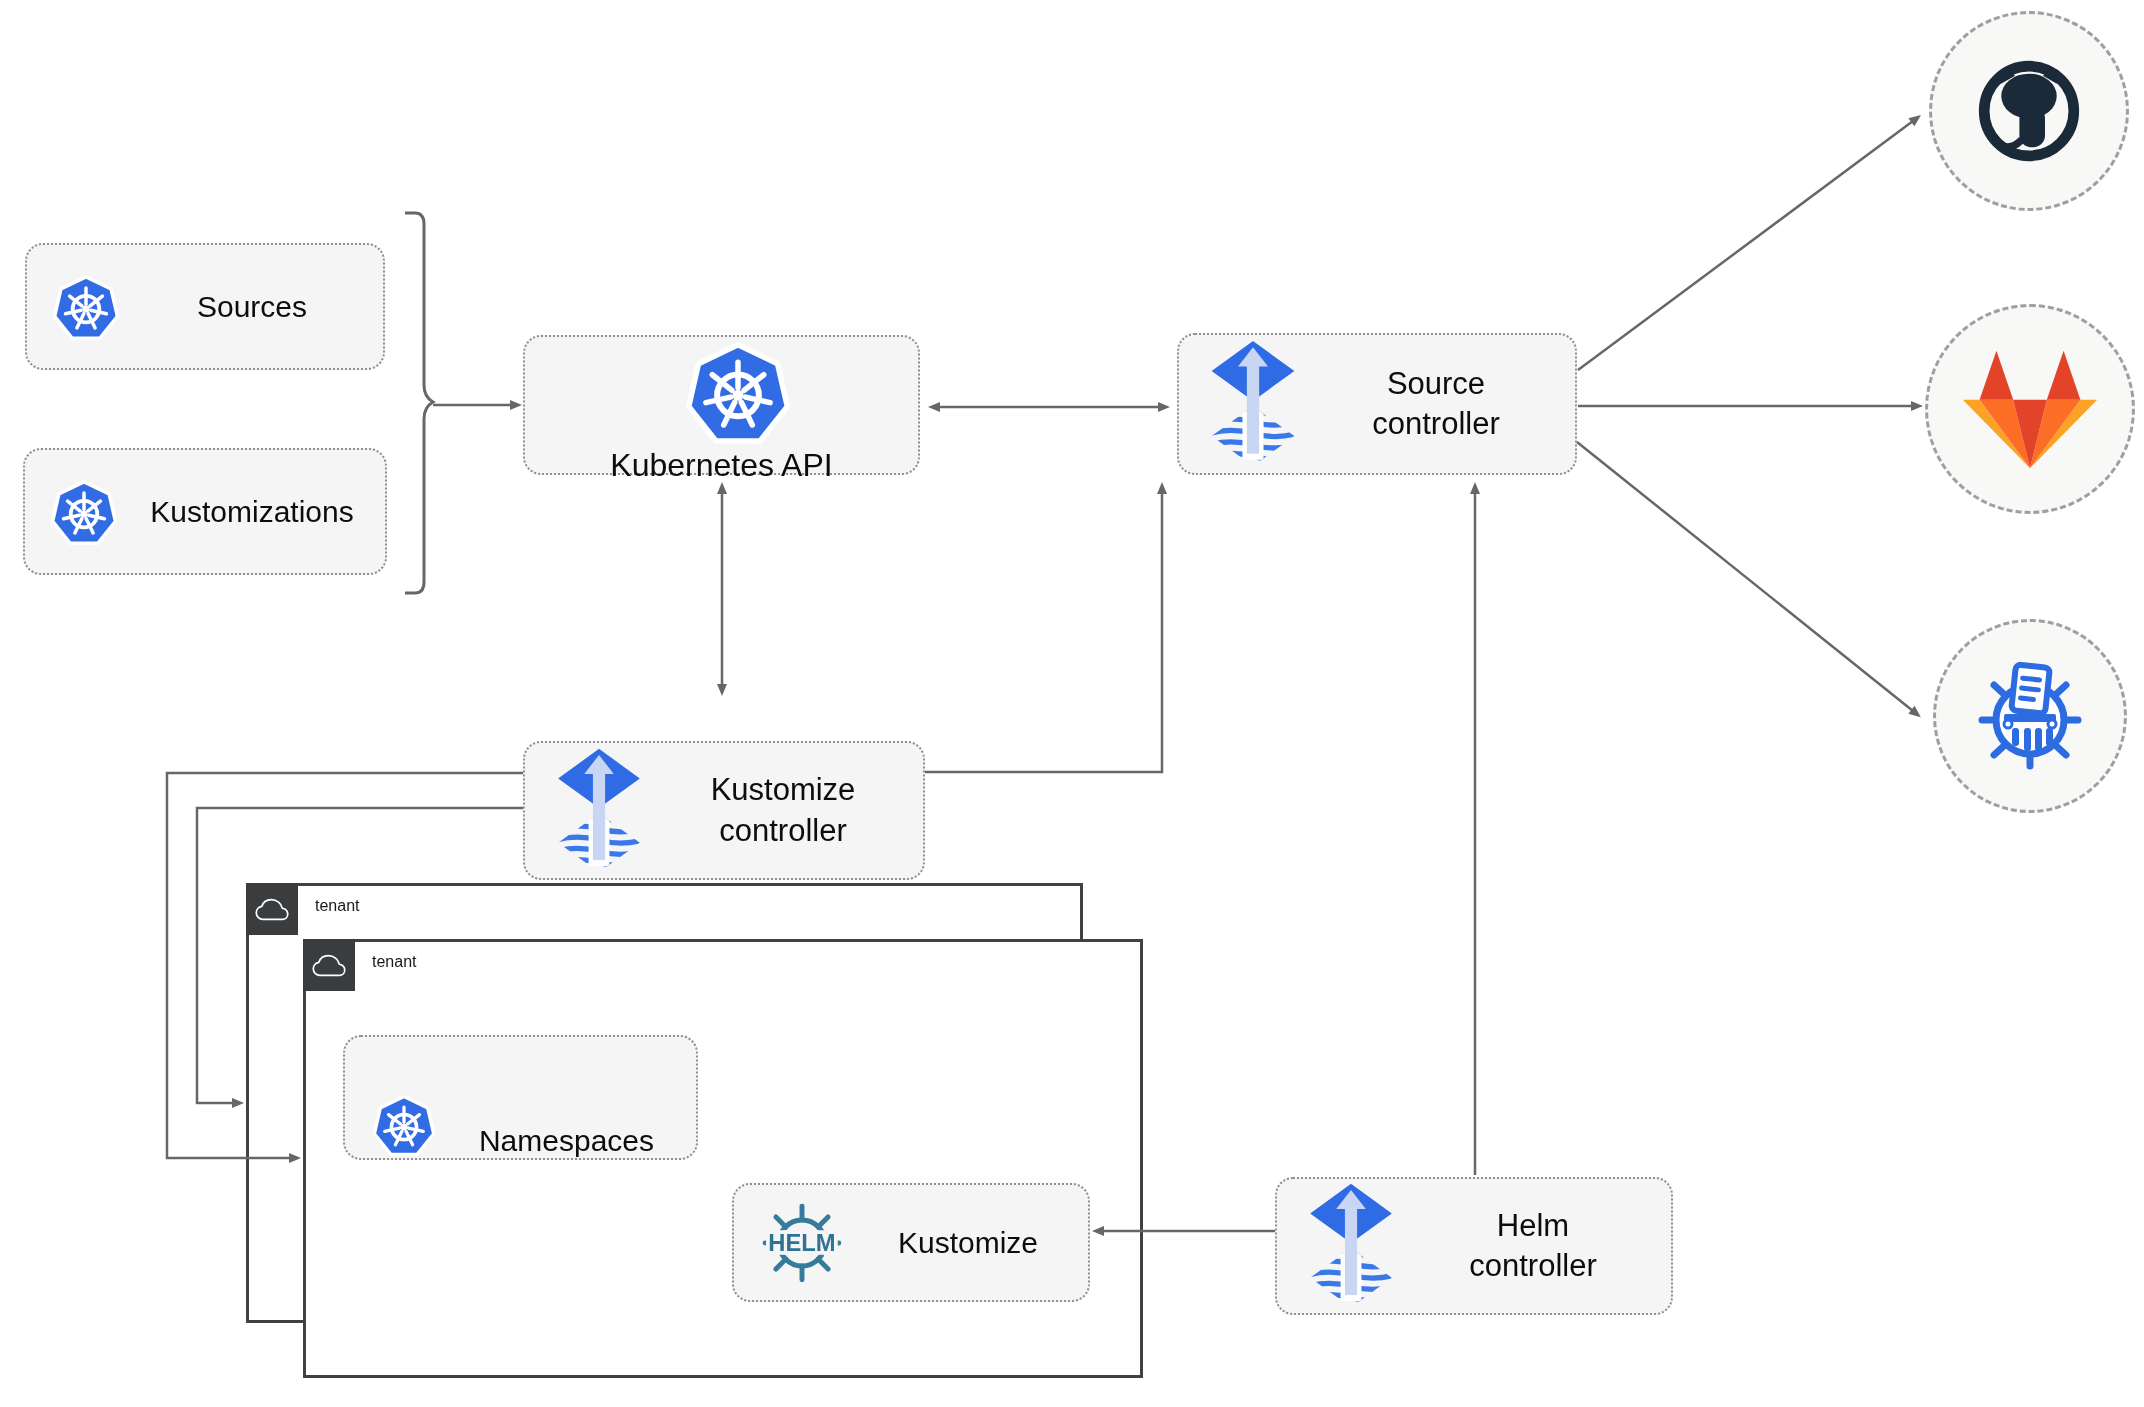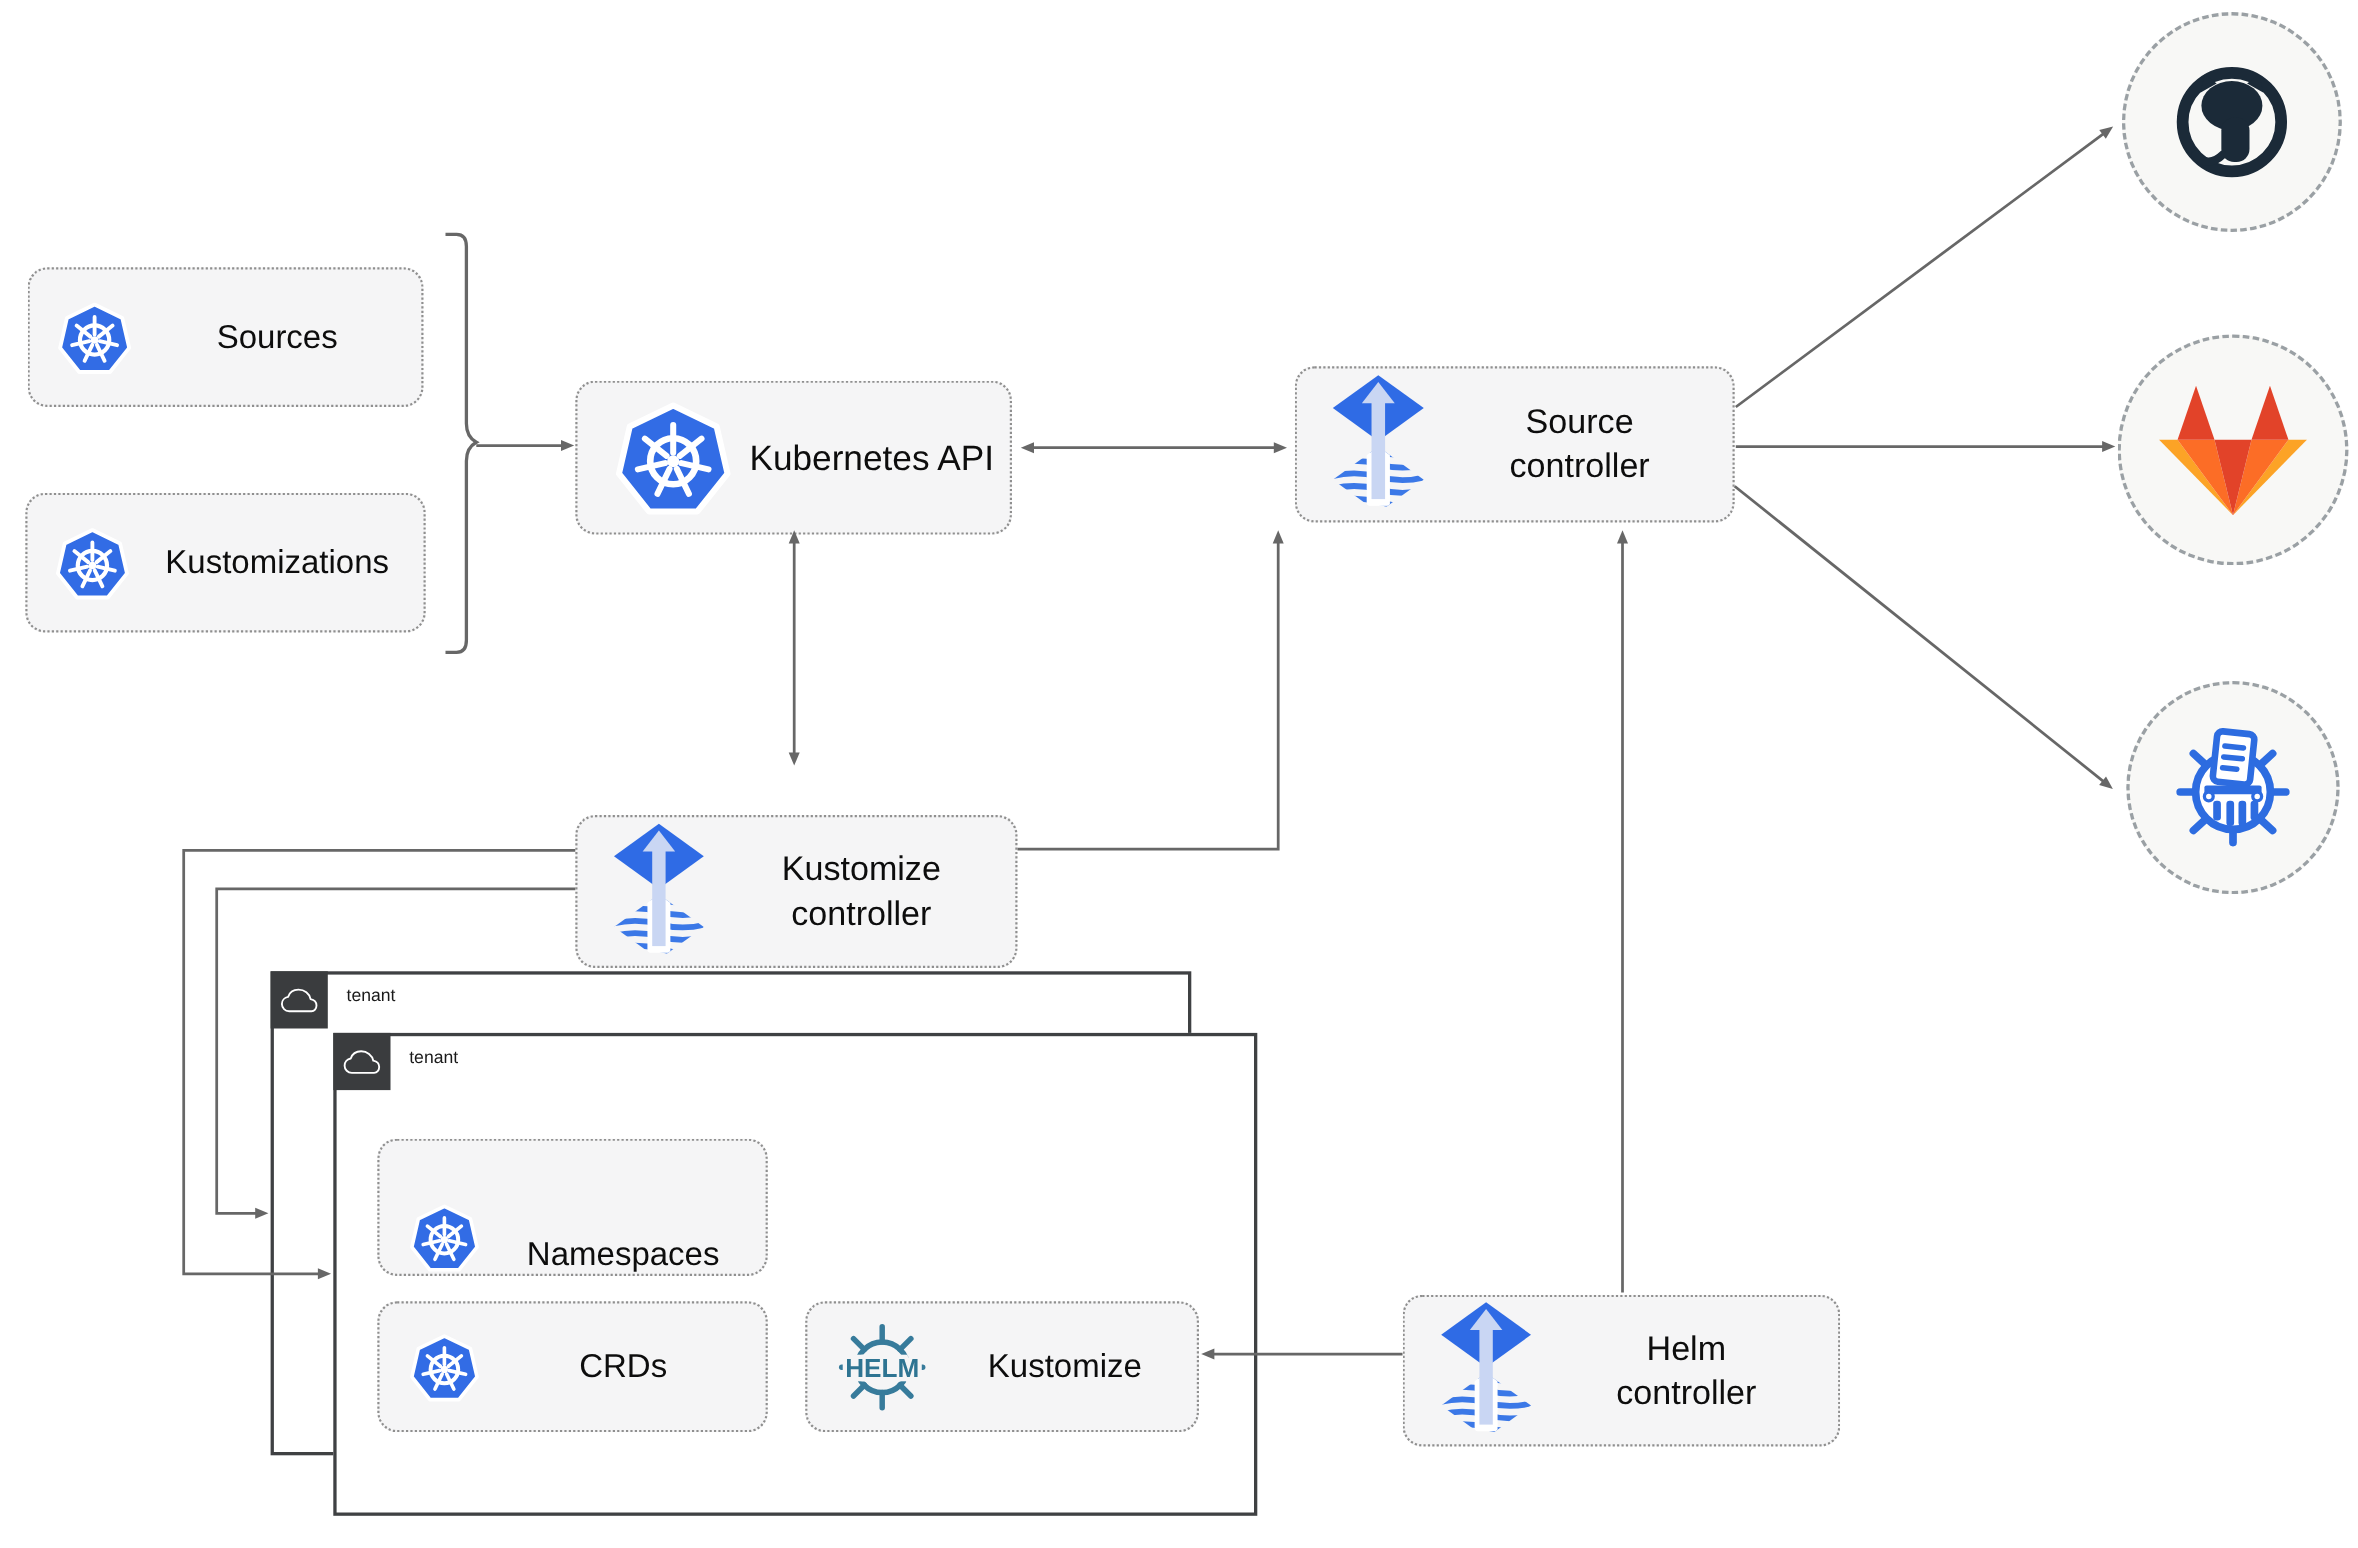--- a/index.html
+++ b/index.html
@@ -139,21 +139,21 @@
 
   <div class="pill" style="left:25px;top:243px;width:360px;height:127px;">
     <span class="icon" style="margin-left:24px;">
       <svg width="70" height="70" viewBox="0 0 100 100">
           <use href="#sym-k8s"></use>
         </svg>
       </span>
     <span class="lbl">Sources</span>
   </div>
 
-  <div class="pill" style="left:523px;top:346px;width:397px;height:140px;">
+  <div class="pill" style="left:523px;top:335px;width:397px;height:140px;flex-direction:column;">
     <span class="icon" style="margin-left:32px;">
       <svg width="110" height="110" viewBox="0 0 100 100">
           <use href="#sym-k8s"></use>
         </svg>
       </span>
     <span class="lbl" style="font-size:32px;">Kubernetes API</span>
   </div>
 
   <div class="pill" style="left:1177px;top:333px;width:400px;height:142px;">
     <span class="icon" style="margin-left:30px;">
@@ -188,28 +188,20 @@
   <div class="pill inner" style="left:343px;top:1035px;width:355px;height:125px;align-items:flex-end;">
     <span class="icon" style="margin-left:26px;">
       <svg width="66" height="66" viewBox="0 0 100 100">
           <use href="#sym-k8s"></use>
         </svg>
       </span>
     <span class="lbl">Namespaces</span>
   </div>
 
 
-  <div class="pill inner" style="left:343px;top:1183px;width:355px;height:119px;">
-    <span class="icon" style="margin-left:26px;">
-      <svg width="66" height="66" viewBox="0 0 100 100">
-          <use href="#sym-k8s"></use>
-        </svg>
-      </span>
-    <span class="lbl">CRDs</span>
-  </div>
 
   <div class="pill inner" style="left:732px;top:1183px;width:358px;height:119px;">
     <span class="icon" style="margin-left:22px;">
       <svg width="92" height="92" viewBox="0 0 120 120">
         <g stroke="#377b9b" stroke-width="6.5" stroke-linecap="round">
           <line x1="60" y1="30" x2="60" y2="12"></line>
           <line x1="81" y1="39" x2="94" y2="26"></line>
           <line x1="90" y1="60" x2="108" y2="60"></line>
           <line x1="81" y1="81" x2="94" y2="94"></line>
           <line x1="60" y1="90" x2="60" y2="108"></line>

